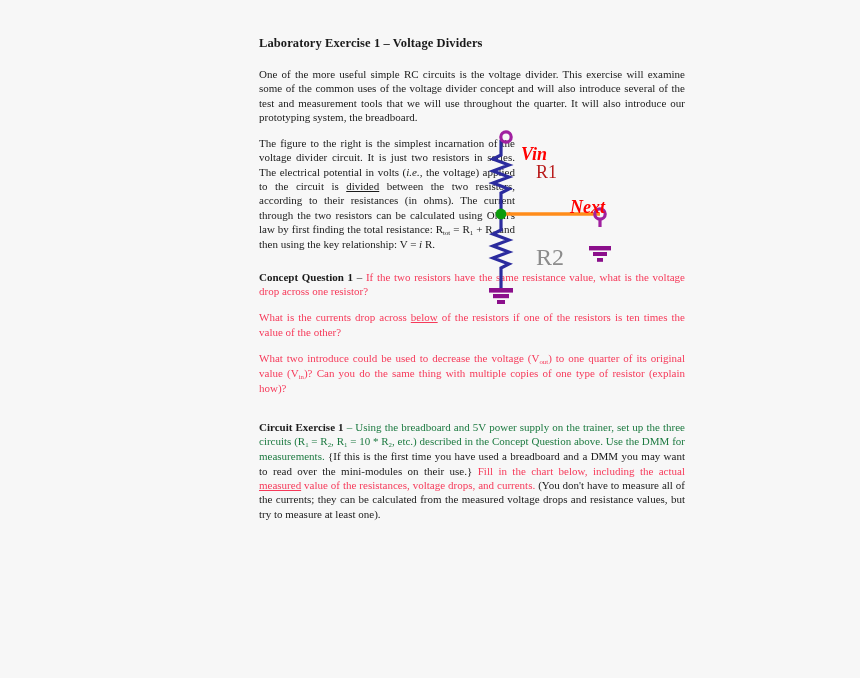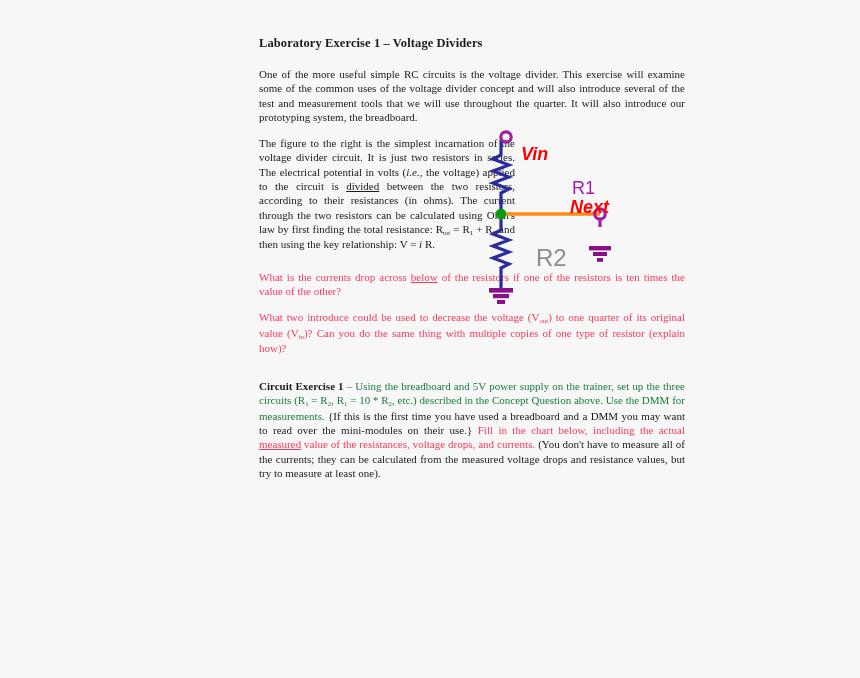--- a/index.html
+++ b/index.html
@@ -55,45 +55,44 @@
   #figure {
     position: absolute;
     left: 488px;
     top: 130px;
     width: 150px;
     height: 180px;
   }
   #figure svg { display: block; }
   .fig-label {
     position: absolute;
-    font-family: Liberation Sans, sans-serif;
+    font-family: Liberation Serif, serif;
     white-space: nowrap;
   }
   .lbl-vin {
     left: 33px;
     top: 14px;
     font-size: 18px;
     font-style: italic;
     font-weight: bold;
     color: #ff0000;
   }
   .lbl-vout {
     left: 82px;
     top: 67px;
     font-size: 18px;
     font-style: italic;
     font-weight: bold;
     color: #ff0000;
   }
   .lbl-r1 {
     left: 48px;
-    top: 48px;
+    top: 32px;
     font-size: 18px;
-    color: #a21caf;
-    margin-left: 36px;
+    color: #b91c1c;
   }
   .lbl-r2 {
     left: 48px;
     top: 114px;
     font-size: 24px;
     color: #8c8c8c;
   }
 </style>
 </head>
 <body>
@@ -102,20 +101,21 @@
 
   <h1 class="doc-title">Laboratory Exercise 1 – Voltage Dividers</h1>
 
   <p class="body-par">One of the more useful simple RC circuits is the voltage divider. This exercise will examine some of the common uses of the voltage divider concept and will also introduce several of the test and measurement tools that we will use throughout the quarter. It will also introduce our prototyping system, the breadboard.</p>
 
   <p class="body-par narrow"><span>The figure to the right is the simplest incarnation of the voltage divider circuit. It is just two resistors in series. The electrical potential in volts (</span><span class="ital">i.e.</span><span>, the voltage) applied to the circuit is </span><span class="u">divided</span><span> between the two resistors, according to their resistances (in ohms). The current through the two resistors can be calculated using Ohm's law by first finding the total resistance:  R</span><sub>tot</sub><span> = R</span><sub>1</sub><span> + R</span><sub>2</sub><span> and then using the key relationship:  V = </span><span class="ital">i</span><span> R.</span></p>
 
 
   <div class="gap-sm"></div>
 
+  <p class="body-par"><span class="bold black">Concept Question 1</span><span class="black"> – </span><span class="red">If the two resistors have the same resistance value, what is the voltage drop across one resistor?</span></p>
 
   <p class="body-par red"><span>What is the currents drop across </span><span class="u">below</span><span> of the resistors if one of the resistors is ten times the value of the other?</span></p>
 
   <p class="body-par red"><span>What two introduce could be used to decrease the voltage (V</span><sub>out</sub><span>) to one quarter of its original value (V</span><sub>in</sub><span>)? Can you do the same thing with multiple copies of one type of resistor (explain how)?</span></p>
 
   <div class="gap-sm"></div>
 
 
   <div class="gap-sm"></div>
 

